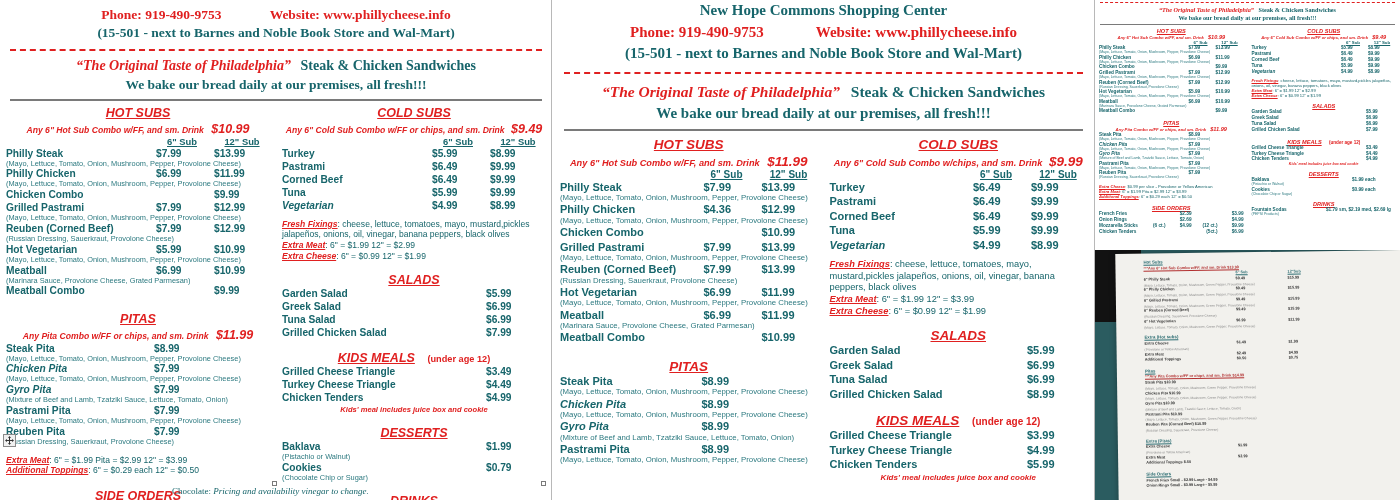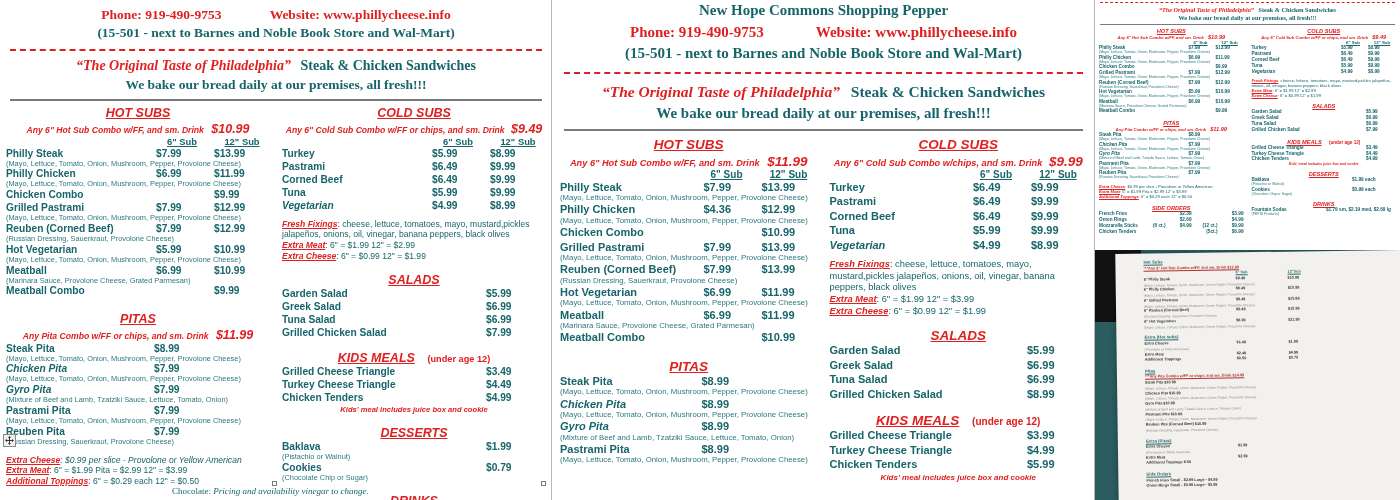--- a/index.html
+++ b/index.html
@@ -210,21 +210,20 @@
             </div>
     <div class="desc">(Mayo, Lettuce, Tomato, Onion, Mushroom, Pepper, Provolone Cheese)</div>
             <div class="row teal">
       <span class="nm" style="">Reuben Pita</span>
       <span style="width:120px;text-align:left;padding-left:4px;">$7.99</span>
             </div>
     <div class="desc">(Russian Dressing, Sauerkraut, Provolone Cheese)</div>
           </div>
 
         <div class="extras" style="margin-top:9px;">
-          <div><span class="lbl">Extra Cheese</span><span class="teal i">: $0.99 per slice - Provolone or Yellow American</span></div>
           <div><span class="lbl">Extra Meat</span><span class="teal">: </span><span class="teal">6" = $1.99      Pita = $2.99        12" = $3.99</span></div>
           <div><span class="lbl">Additional Toppings</span><span class="teal">: 6" = $0.29 each              12" = $0.50</span></div>
         </div>
 
         <div class="sect-title" style="margin-top:13px;">SIDE ORDERS</div>
 
       </div>
 
       <div class="col" style="padding-left:6px;">
         <div class="sect-title">COLD SUBS</div>
@@ -341,21 +340,21 @@
         </svg>
     </div>
     <div class="sel-dot" style="left:272px;bottom:14px;"></div>
     <div class="sel-dot" style="right:6px;bottom:14px;"></div>
   </div>
 
   <div class="panel-div" style="left:551px;"></div>
 
   <div class="sheet" id="sheetB">
     <div style="padding:0 10px;">
-      <div class="hdr-line teal">New Hope Commons Shopping Pepper</div>
+      <div class="hdr-line teal">New Hope Commons Shopping Center</div>
       <div class="hdr-line" style="display:flex;justify-content:center;gap:52px;margin-top:1px;">
         <span class="red">Phone: 919-490-9753</span>
         <span class="red">Website: www.phillycheese.info</span>
       </div>
       <div class="hdr-line teal">(15-501 - next to Barnes and Noble Book Store and Wal-Mart)</div>
       <div class="dashrule" style="margin:8px 2px 7px;"></div>
       <div class="hdr-line" style="font-size:15.5px;">
         <span class="red i serif">“The Original Taste of Philadelphia”</span>
         <span class="teal serif" style="margin-left:7px;">Steak &amp; Chicken Sandwiches</span>
       </div>

